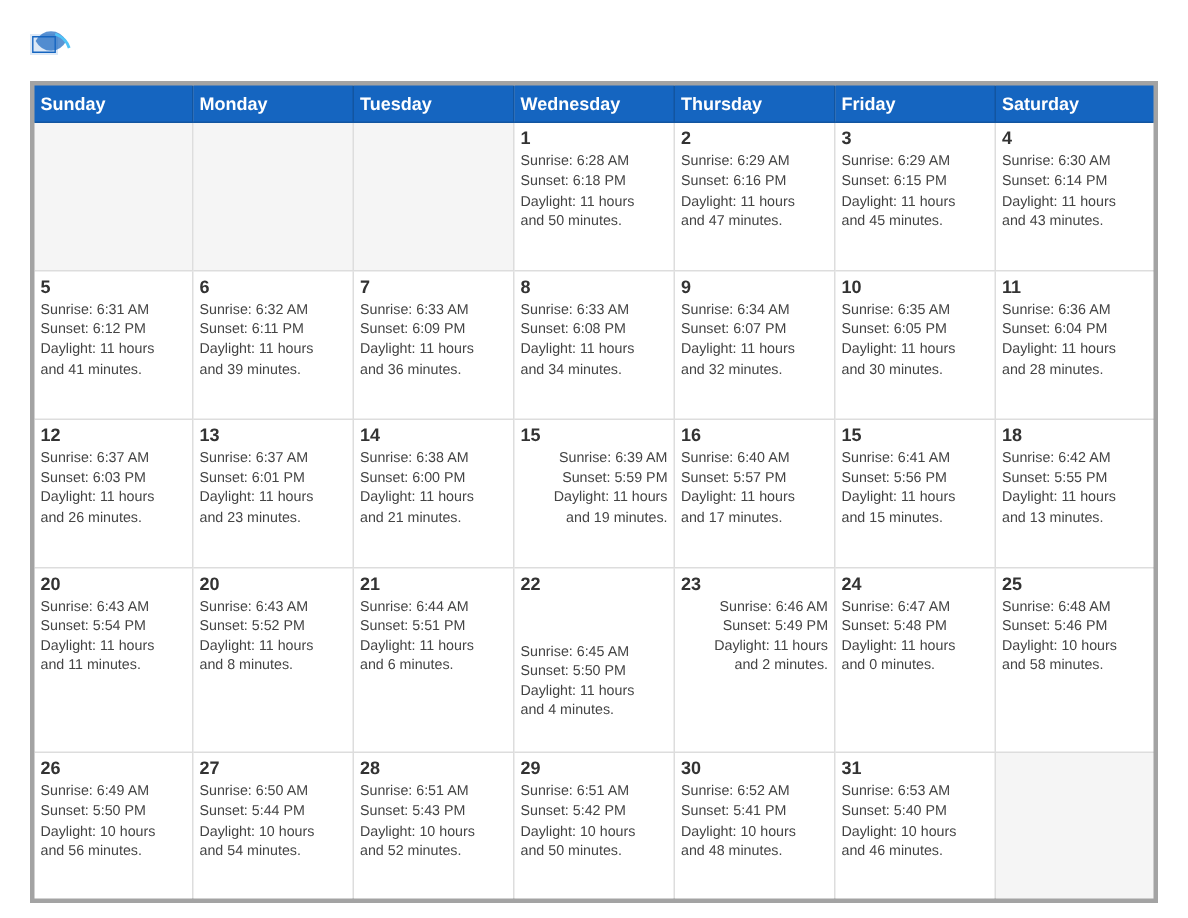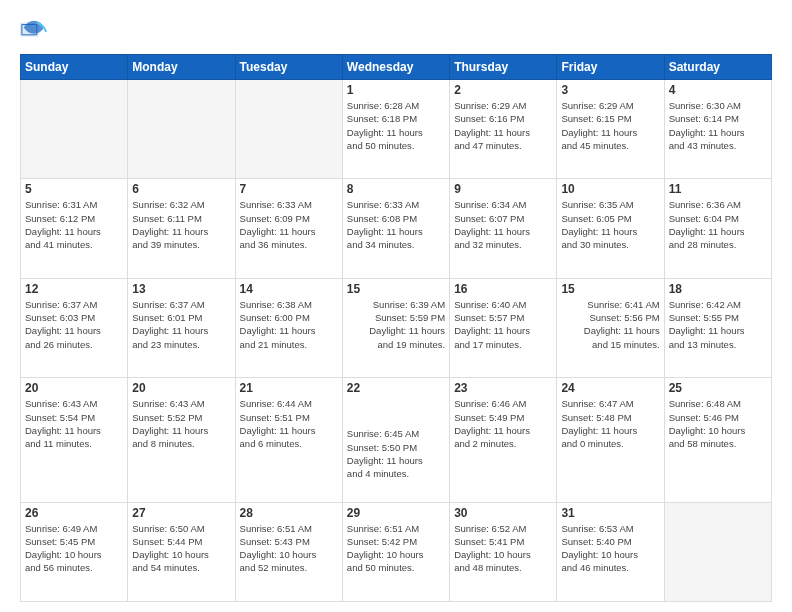--- a/index.html
+++ b/index.html
@@ -49,21 +49,21 @@
       font-weight: bold;
       color: #333;
       line-height: 1.1;
     }
     .location {
       font-size: 14px;
       color: #555;
     }
     .calendar {
       flex: 1;
-      border: 1px solid #a3a3a3;
+      border: 3px solid #a3a3a3;
       border-collapse: collapse;
       width: 100%;
       table-layout: fixed;
     }
     .calendar th {
       background: #1565c0;
       color: white;
       font-size: 12px;
       font-weight: bold;
       padding: 5px 4px;
@@ -247,21 +247,21 @@
           </td>
           <td>
             <span class="day-num">16</span>
             <div class="day-info" style="white-space: pre-line;">Sunrise: 6:40 AM
 Sunset: 5:57 PM
 Daylight: 11 hours
 and 17 minutes.</div>
           </td>
           <td>
             <span class="day-num">15</span>
-            <div class="day-info" style="white-space: pre-line; text-align: right;">Sunrise: 6:41 AM
+            <div class="day-info" style="white-space: pre-line;">Sunrise: 6:41 AM
 Sunset: 5:56 PM
 Daylight: 11 hours
 and 15 minutes.</div>
           </td>
           <td>
             <span class="day-num">18</span>
             <div class="day-info" style="white-space: pre-line;">Sunrise: 6:42 AM
 Sunset: 5:55 PM
 Daylight: 11 hours
 and 13 minutes.</div>
@@ -291,21 +291,21 @@
           </td>
           <td>
             <span class="day-num">22</span>
             <div class="day-info" style="white-space: pre-line; margin-top: 32px;">Sunrise: 6:45 AM
 Sunset: 5:50 PM
 Daylight: 11 hours
 and 4 minutes.</div>
           </td>
           <td>
             <span class="day-num">23</span>
-            <div class="day-info" style="white-space: pre-line;">Sunrise: 6:46 AM
+            <div class="day-info" style="white-space: pre-line; text-align: right;">Sunrise: 6:46 AM
 Sunset: 5:49 PM
 Daylight: 11 hours
 and 2 minutes.</div>
           </td>
           <td>
             <span class="day-num">24</span>
             <div class="day-info" style="white-space: pre-line;">Sunrise: 6:47 AM
 Sunset: 5:48 PM
 Daylight: 11 hours
 and 0 minutes.</div>
@@ -315,21 +315,21 @@
             <div class="day-info" style="white-space: pre-line;">Sunrise: 6:48 AM
 Sunset: 5:46 PM
 Daylight: 10 hours
 and 58 minutes.</div>
           </td>
         </tr>
         <tr>
           <td>
             <span class="day-num">26</span>
             <div class="day-info" style="white-space: pre-line;">Sunrise: 6:49 AM
-Sunset: 5:45 PM
+Sunset: 5:50 PM
 Daylight: 10 hours
 and 56 minutes.</div>
           </td>
           <td>
             <span class="day-num">27</span>
             <div class="day-info" style="white-space: pre-line;">Sunrise: 6:50 AM
 Sunset: 5:44 PM
 Daylight: 10 hours
 and 54 minutes.</div>
           </td>

